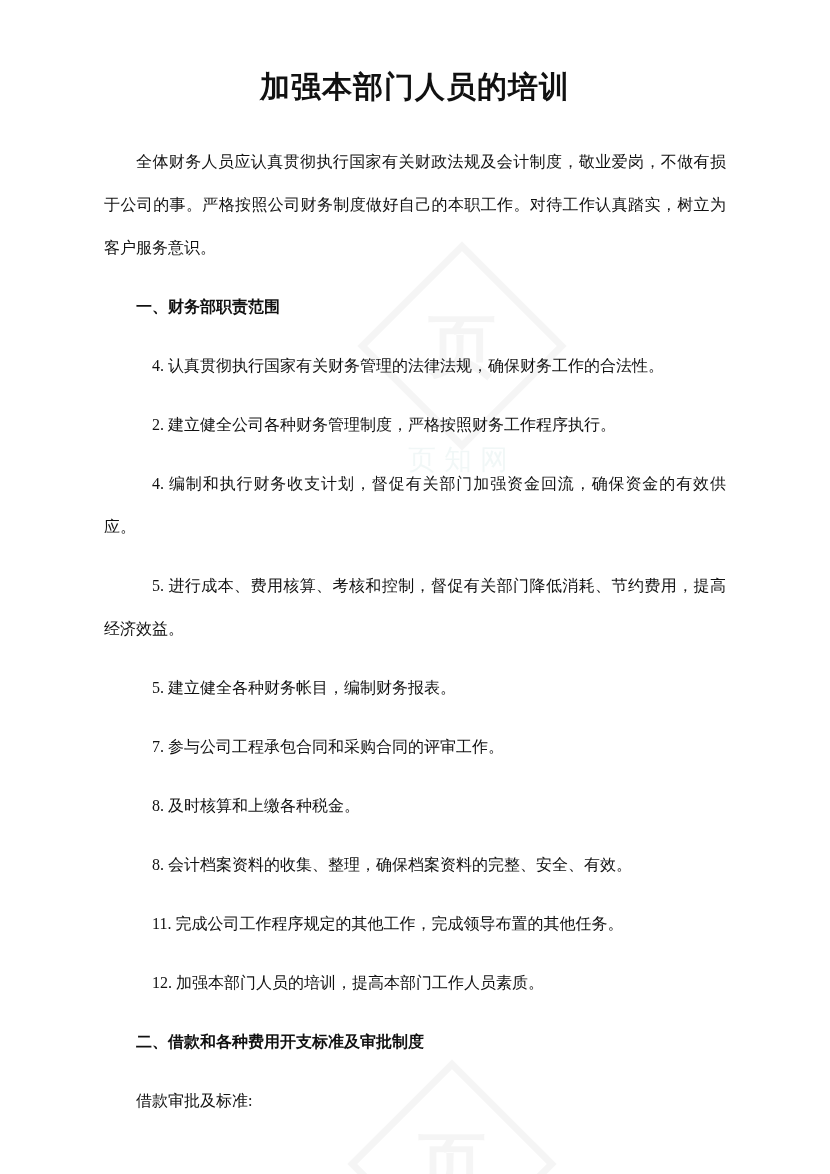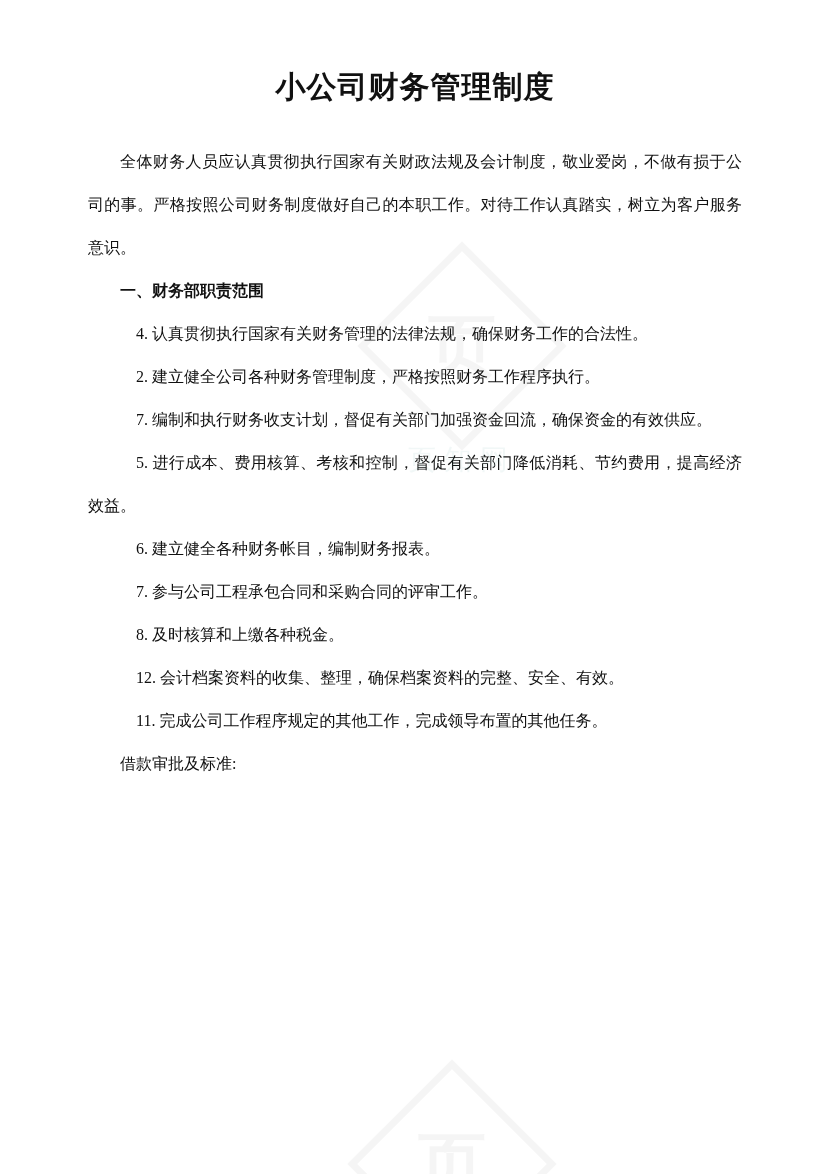--- a/index.html
+++ b/index.html
@@ -22,21 +22,21 @@
     overflow: hidden;
   }
   .doc-title {
     font-size: 30px;
     font-weight: bold;
     text-align: center;
     margin: 0 0 32px 0;
     line-height: 1.4;
     letter-spacing: 1px;
   }
-  p { margin: 0; }
+  p { margin: 16px; }
   .indent2 { text-indent: 2em; }
   .li { text-indent: 3em; }
   .section-heading {
     font-weight: bold;
     text-indent: 2em;
     font-family: Liberation Serif, serif;
   }
   
   .watermark {
     position: absolute;
@@ -87,33 +87,35 @@
     <div class="wm-text">页知网</div>
   </div>
 
   <div class="watermark wm2">
     <div class="wm-diamond">
       <span class="wm-char">页</span>
     </div>
 
   </div>
 
-  <h1 class="doc-title">小公司财务管理制度</h1>
+  <h1 class="doc-title">加强本部门人员的培训</h1>
 
   <p class="indent2">全体财务人员应认真贯彻执行国家有关财政法规及会计制度，敬业爱岗，不做有损于公司的事。严格按照公司财务制度做好自己的本职工作。对待工作认真踏实，树立为客户服务意识。</p>
 
   <p class="section-heading">一、财务部职责范围</p>
 
   <p class="li">4. 认真贯彻执行国家有关财务管理的法律法规，确保财务工作的合法性。</p>
   <p class="li">2. 建立健全公司各种财务管理制度，严格按照财务工作程序执行。</p>
-  <p class="li">7. 编制和执行财务收支计划，督促有关部门加强资金回流，确保资金的有效供应。</p>
+  <p class="li">4. 编制和执行财务收支计划，督促有关部门加强资金回流，确保资金的有效供应。</p>
   <p class="li">5. 进行成本、费用核算、考核和控制，督促有关部门降低消耗、节约费用，提高经济效益。</p>
-  <p class="li">6. 建立健全各种财务帐目，编制财务报表。</p>
+  <p class="li">5. 建立健全各种财务帐目，编制财务报表。</p>
   <p class="li">7. 参与公司工程承包合同和采购合同的评审工作。</p>
   <p class="li">8. 及时核算和上缴各种税金。</p>
-  <p class="li">12. 会计档案资料的收集、整理，确保档案资料的完整、安全、有效。</p>
+  <p class="li">8. 会计档案资料的收集、整理，确保档案资料的完整、安全、有效。</p>
   <p class="li">11. 完成公司工作程序规定的其他工作，完成领导布置的其他任务。</p>
+  <p class="li">12. 加强本部门人员的培训，提高本部门工作人员素质。</p>
 
+  <p class="section-heading">二、借款和各种费用开支标准及审批制度</p>
 
   <p class="indent2">借款审批及标准:</p>
 
 
 </div>
 
 </body></html>

